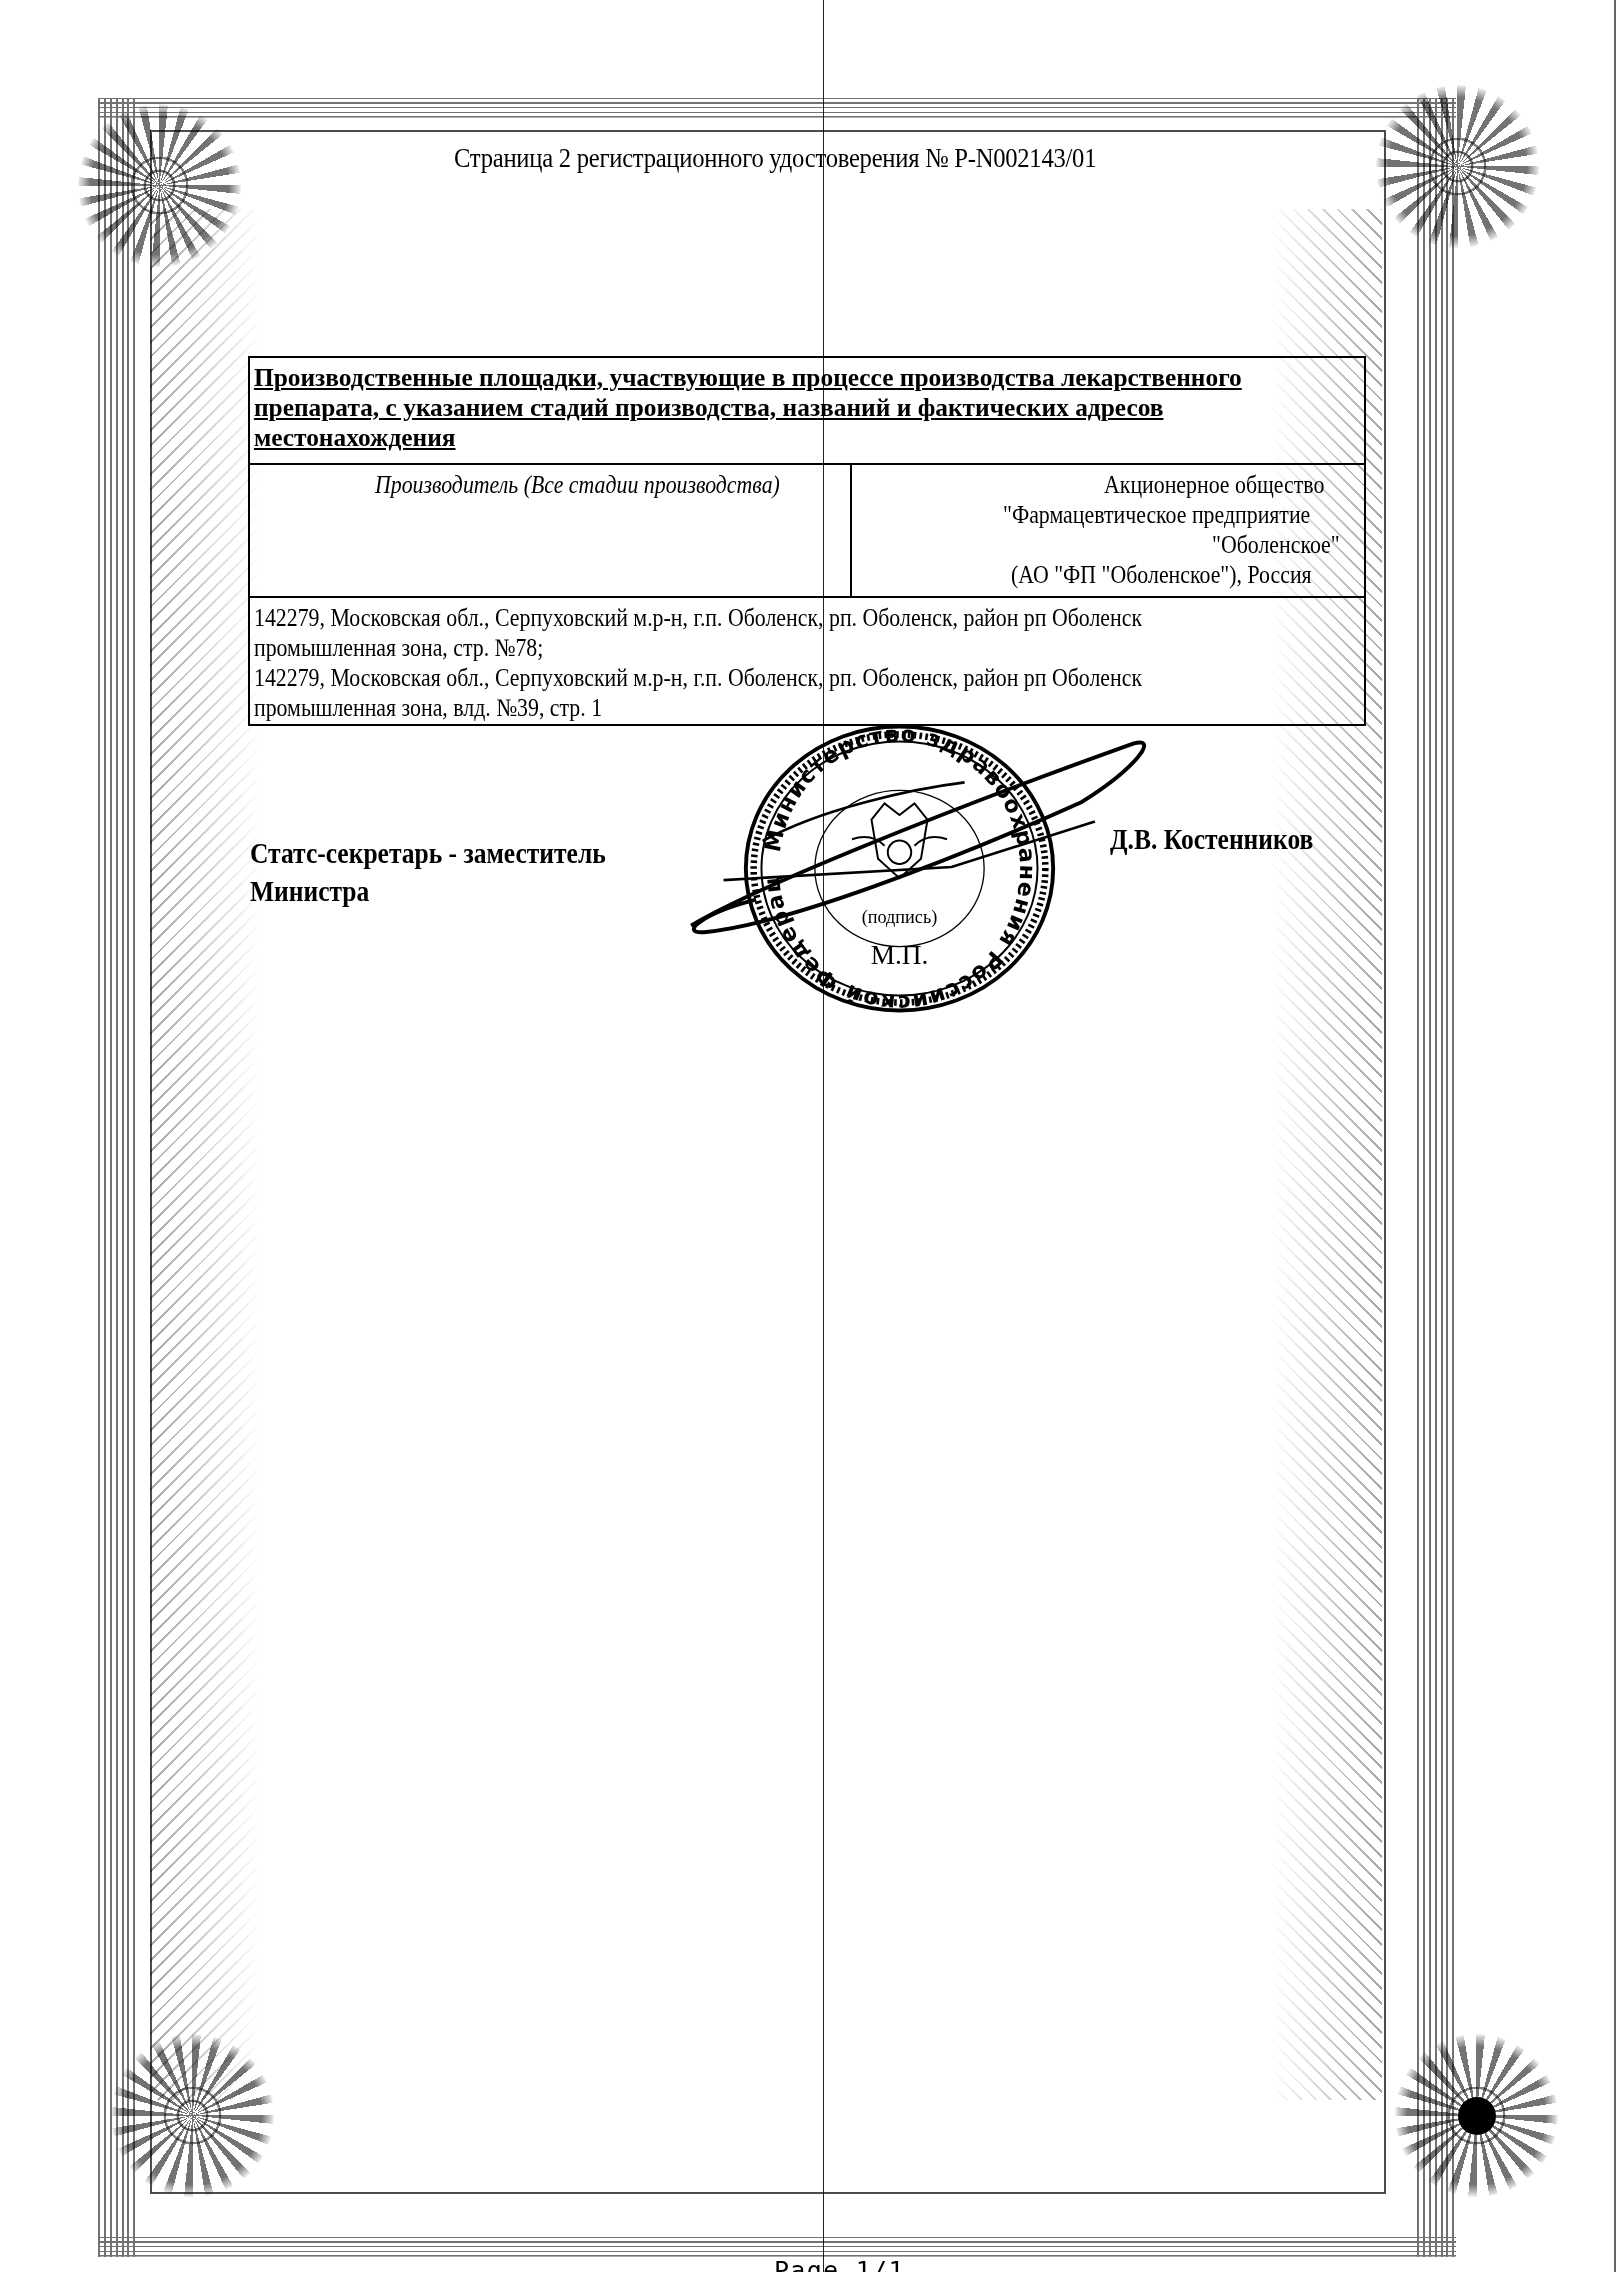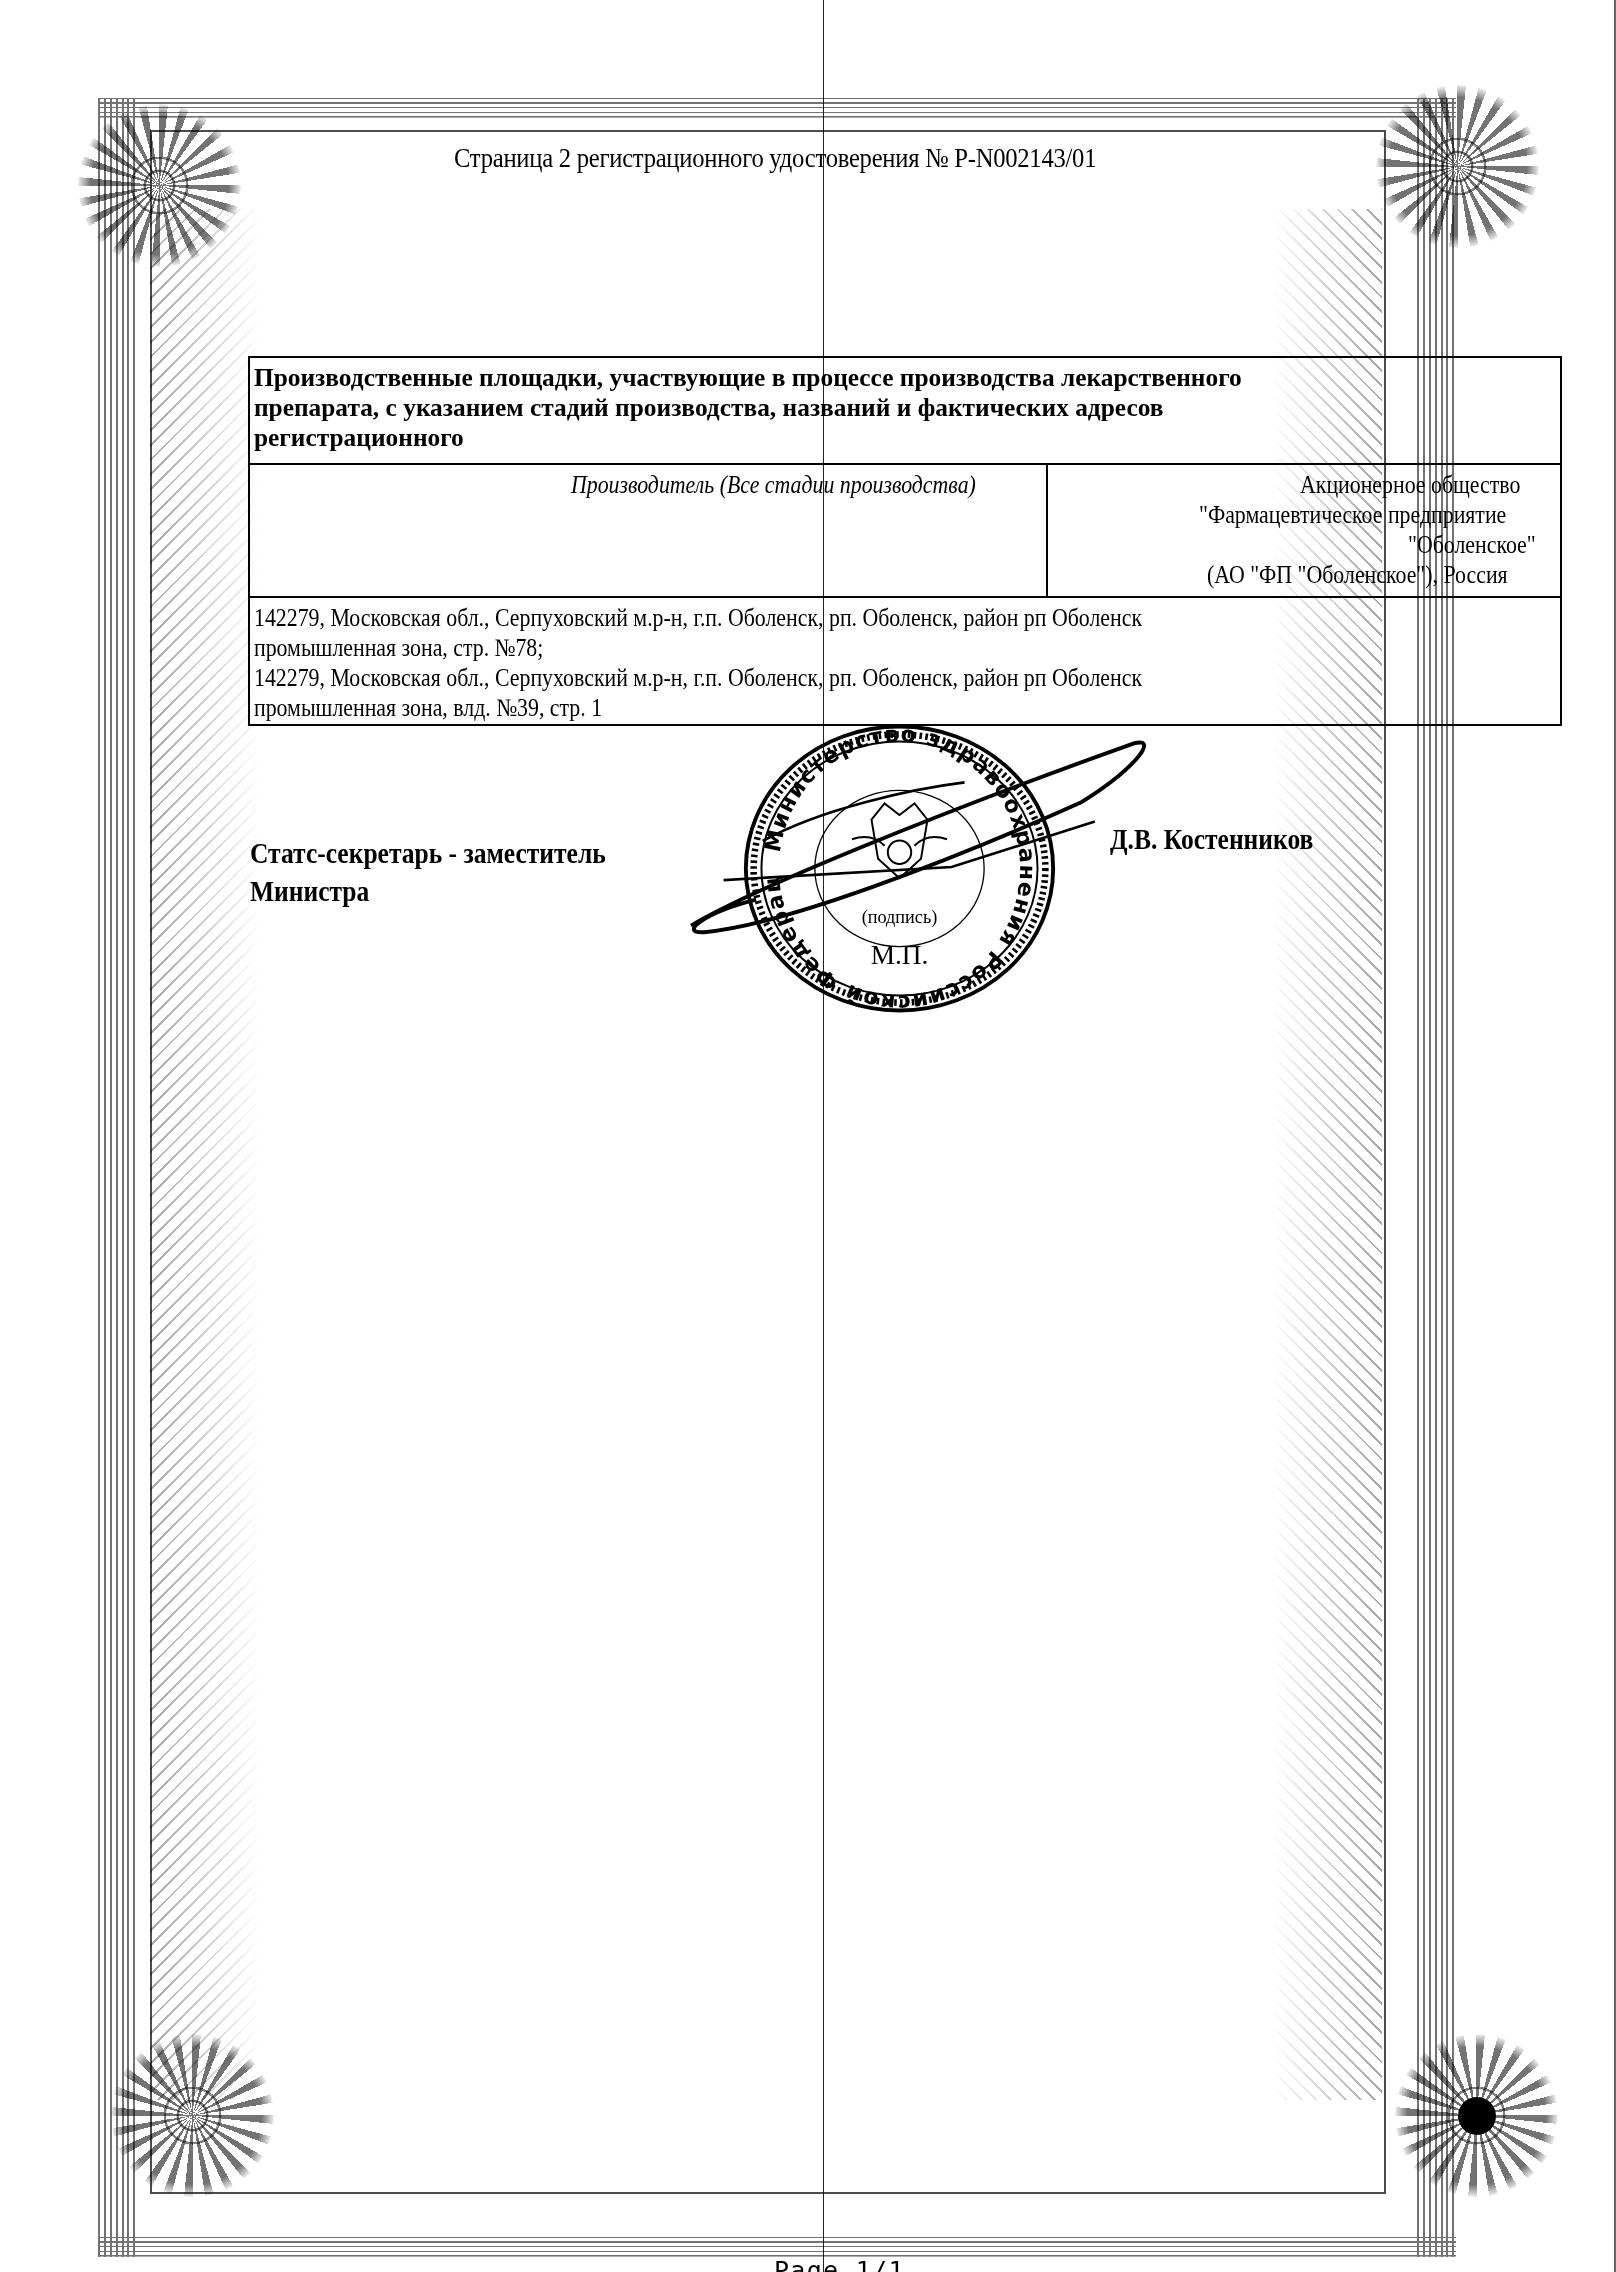--- a/index.html
+++ b/index.html
@@ -42,22 +42,22 @@
   .rosette.br { left: 1395px; top: 2034px; }
   .hole-dot { position: absolute; left: 1458px; top: 2097px; width: 38px; height: 38px; border-radius: 50%; background: #000; }
 
   .right-edge-mark { position: absolute; left: 1614px; top: 0; width: 2.6px; height: 2273px; background: #000; opacity: 0.6; }
 
   
   .page-title { position: absolute; left: 454px; top: 142px; font-size: 28px; letter-spacing: -0.3px;
     transform: scaleX(0.88); transform-origin: left top; white-space: nowrap; }
 
   
-  .sites-table { position: absolute; left: 248px; top: 356px; width: 1314px;
-    border: 2px solid #c4b5fd; border-collapse: collapse; }
+  .sites-table { position: absolute; left: 248px; top: 356px; width: 1118px;
+    border: 2px solid #c4b5fd; border-collapse: collapse; text-decoration: underline; }
   .sites-table td { border: 2px solid #000; vertical-align: top; padding: 3.9px 3.9px 2.6px 3.9px;
     font-size: 25.4px; line-height: 30px; }
   .cell-heading { font-weight: bold; transform-origin: left top; }
   .cell-heading span, .cell-text span { display: inline; }
   .cell-italic { font-style: italic; }
   .narrow { display: inline-block; transform: scaleX(0.86); transform-origin: left top; white-space: nowrap; }
   .row-head td { height: 99px; }
   .row-mfr td { height: 124px; text-align: right; }
   .row-addr td { height: 117px; }
   .mfr-right { width: 502px; padding-left: 6.5px !important; border-radius: 21px; }
@@ -95,21 +95,21 @@
 
 <div class="page-title">Страница 2 регистрационного удостоверения № Р-N002143/01</div>
 
 <table class="sites-table">
   <tbody>
       <tr class="row-head">
     <td colspan="2">
       <div class="cell-heading">
         <span class="narrow">Производственные площадки, участвующие в процессе производства лекарственного</span><br>
         <span class="narrow">препарата, с указанием стадий производства, названий и фактических адресов</span><br>
-        <span class="narrow">регистрационного</span>
+        <span class="narrow">местонахождения</span>
       </div>
     </td>
   </tr>
   <tr class="row-mfr">
     <td>
       <span class="narrow cell-italic">Производитель (Все стадии производства)</span>
     </td>
     <td class="mfr-right">
       <span class="narrow">Акционерное общество</span><br>
       <span class="narrow">"Фармацевтическое предприятие</span><br>

